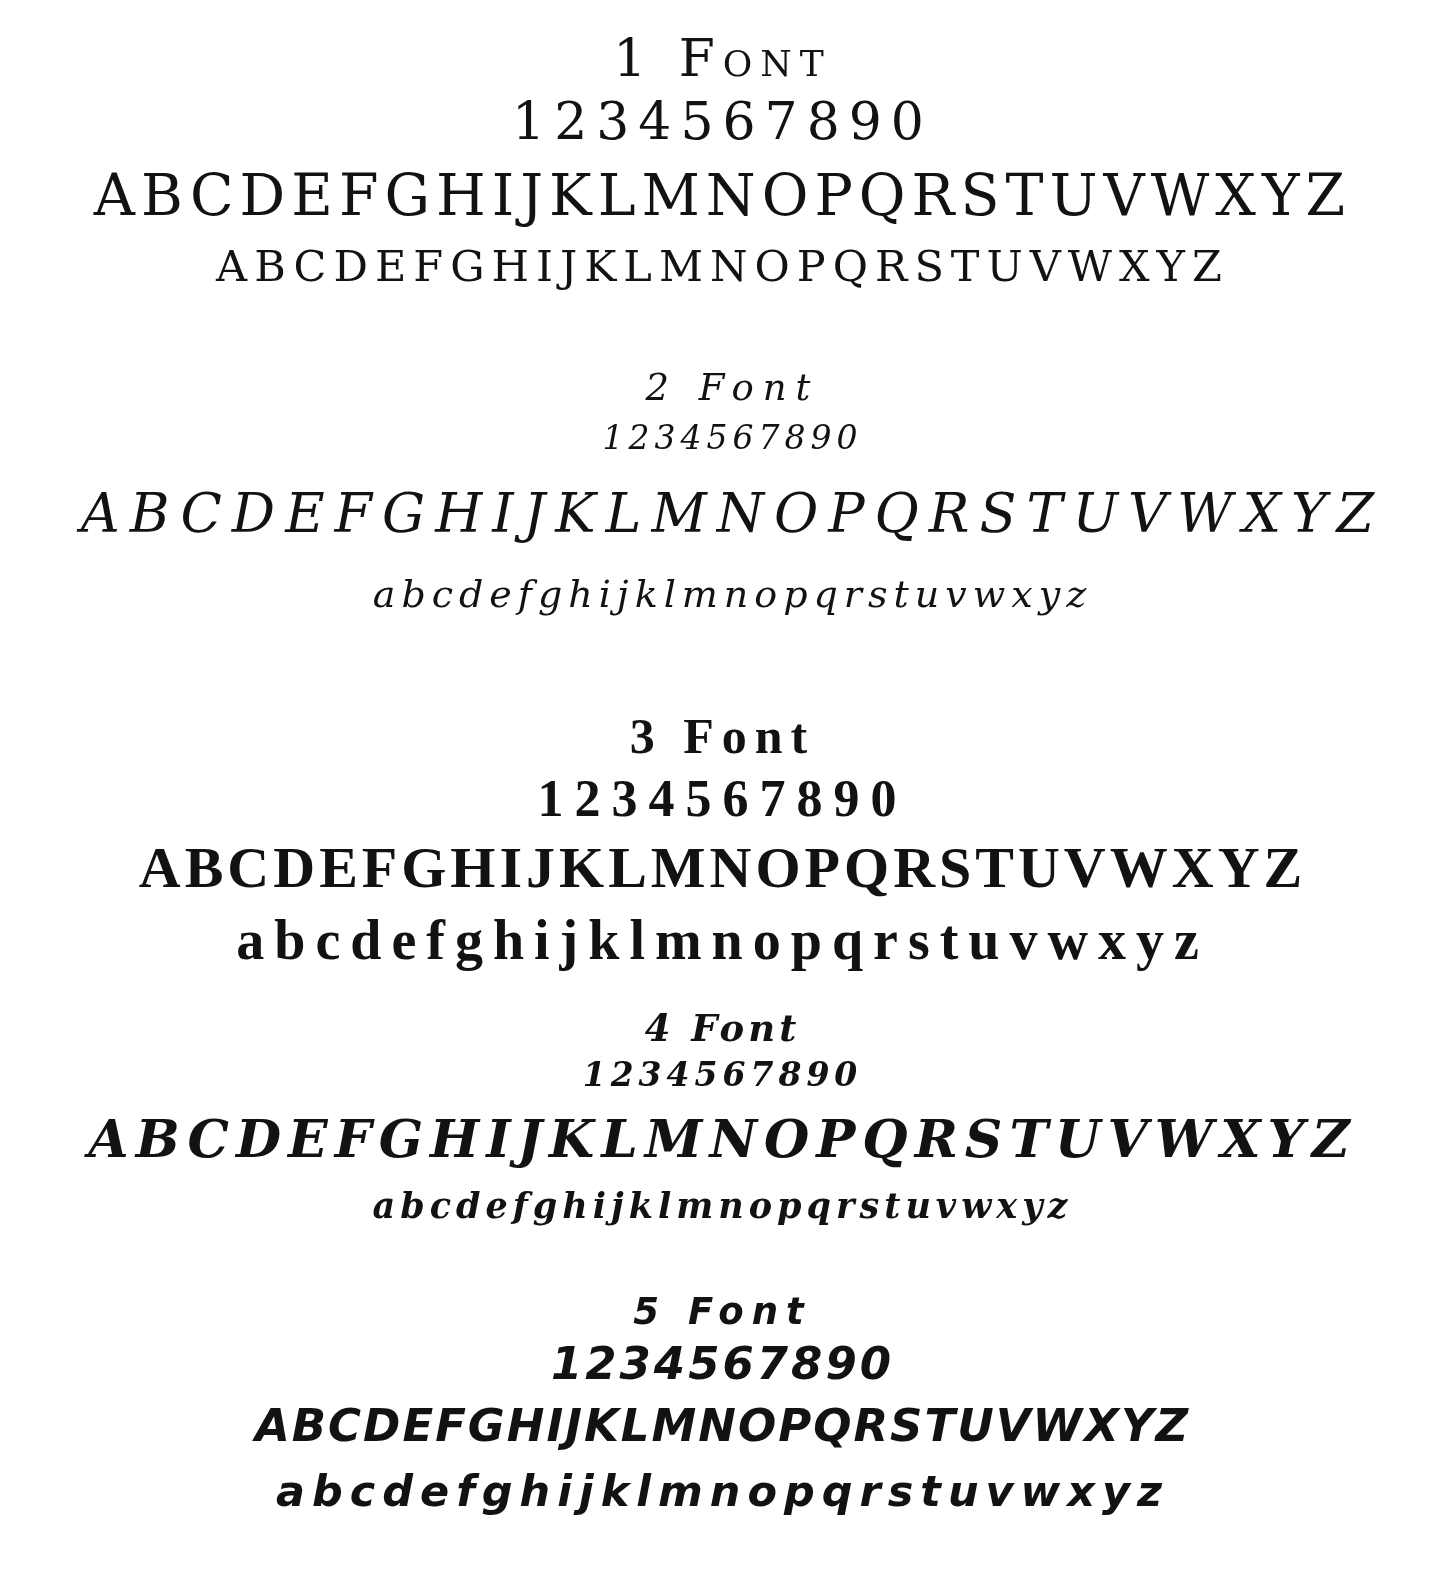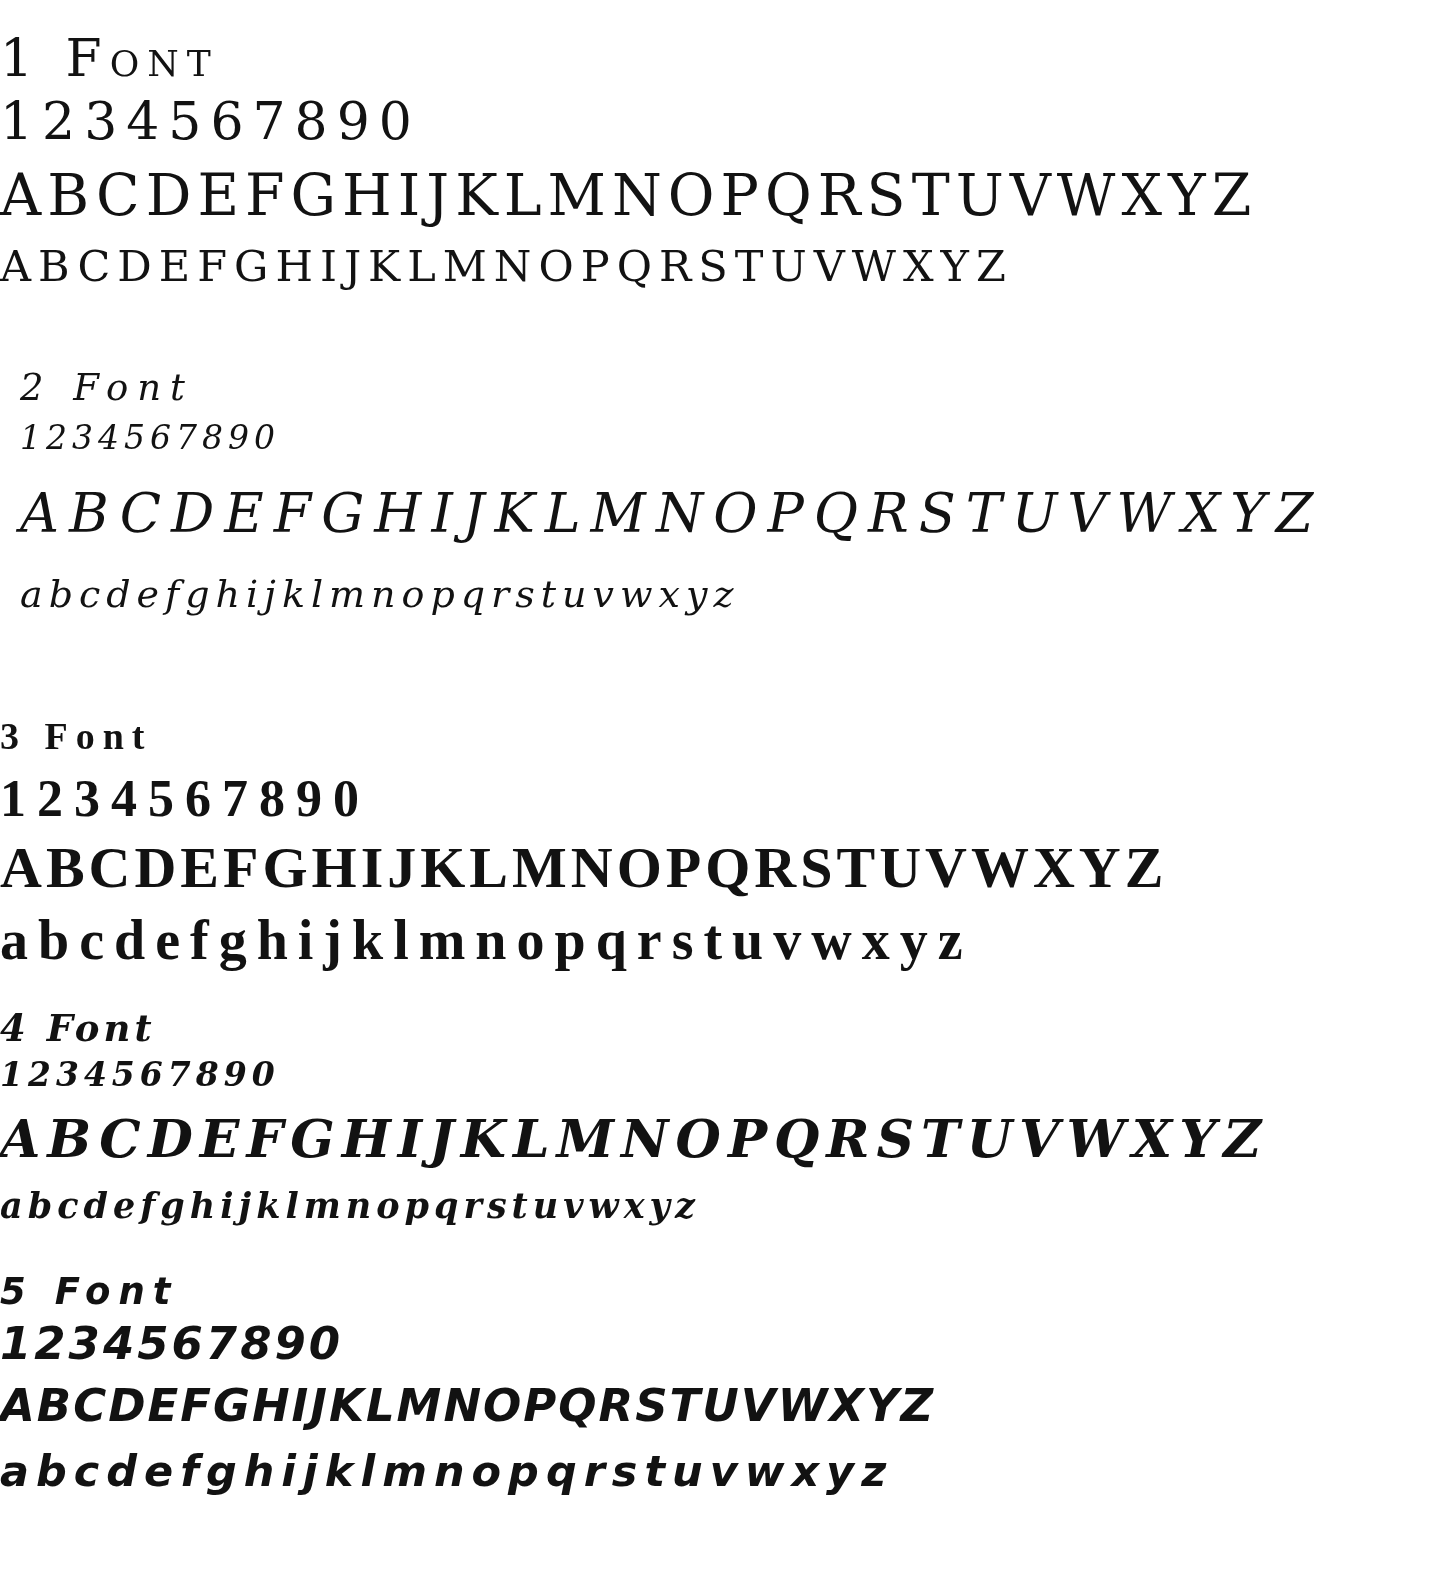--- a/index.html
+++ b/index.html
@@ -8,21 +8,21 @@
     background: #ffffff;
   }
   .sheet {
     position: relative;
     width: 1445px;
     height: 1584px;
     padding-top: 26px;
     box-sizing: border-box;
     background: #ffffff;
     color: #121212;
-    text-align: left;
+    text-align: center;
     overflow: hidden;
   }
   .line {
     white-space: nowrap;
   }
 
   
   .specimen-1 {
     font-family: "DejaVu Serif", "Liberation Serif", serif;
     margin-bottom: 70px;
@@ -77,21 +77,21 @@
     letter-spacing: 6px;
   }
 
   
   .specimen-3 {
     font-family: "Liberation Serif", "DejaVu Serif", serif;
     font-weight: bold;
     margin-bottom: 30px;
   }
   .s3-title {
-    font-size: 38px;
+    font-size: 50px;
     line-height: 64px;
     letter-spacing: 8px;
   }
   .s3-numbers {
     font-size: 52px;
     line-height: 62px;
     letter-spacing: 11px;
   }
   .s3-upper {
     font-size: 58px;
@@ -102,21 +102,21 @@
     font-size: 56px;
     line-height: 68px;
     letter-spacing: 10px;
   }
 
   
   .specimen-4 {
     font-family: "DejaVu Serif", "Liberation Serif", serif;
     font-weight: bold;
     font-style: italic;
-    margin-bottom: 36px;
+    margin-bottom: 56px;
   }
   .s4-title {
     font-size: 37px;
     line-height: 48px;
     letter-spacing: 4px;
   }
   .s4-numbers {
     font-size: 33px;
     line-height: 46px;
     letter-spacing: 5px;

